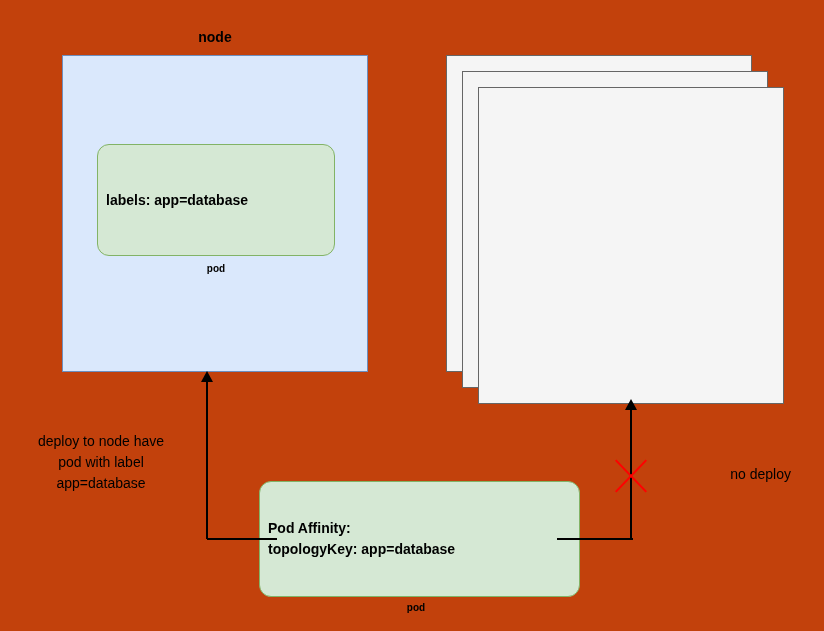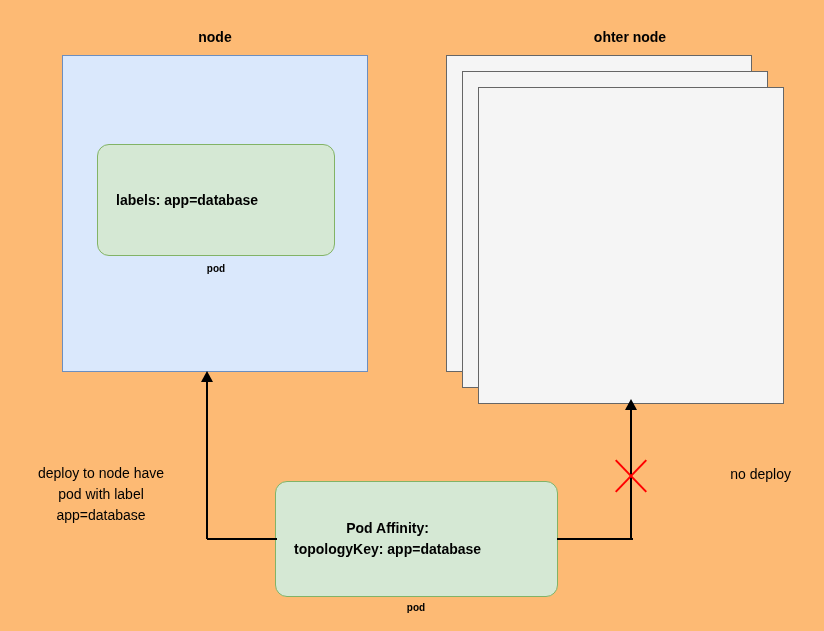--- a/index.html
+++ b/index.html
@@ -9,21 +9,21 @@
     background: #ffffff;
   }
   body {
     font-family: "Liberation Sans", sans-serif;
     -webkit-font-smoothing: antialiased;
   }
   #canvas {
     position: relative;
     width: 824px;
     height: 631px;
-    background: #fdba74;
+    background: #c2410c;
     overflow: hidden;
   }
 
   
   .abs { position: absolute; box-sizing: border-box; }
 
   
   .diagram-title {
     font-size: 14px;
     font-weight: bold;
@@ -52,22 +52,21 @@
     border-radius: 12px;
     display: flex;
     align-items: center;
   }
   .pod-inner-text {
     font-size: 14px;
     font-weight: bold;
     color: #000000;
     line-height: 21px;
     white-space: pre;
-    padding-left: 18px;
-    text-align: center;
+    padding-left: 8px;
   }
   .pod-caption {
     font-size: 10px;
     font-weight: bold;
     color: #000000;
     text-align: center;
     line-height: 16px;
     white-space: nowrap;
   }
 
@@ -83,21 +82,21 @@
     border-bottom: 11px solid #000000;
   }
 
   
   .edge-label {
     font-size: 14px;
     color: #000000;
     line-height: 21px;
     white-space: pre-line;
   }
-  .edge-label.centered { text-align: center; margin-top: 32px; }
+  .edge-label.centered { text-align: center; }
 
   
   .cross { position: absolute; }
   .cross span {
     position: absolute;
     left: 0; top: 50%;
     width: 100%;
     height: 2px;
     background: #ff0000;
     transform-origin: center center;
@@ -113,27 +112,26 @@
   <div class="abs diagram-title" style="left:125px; top:29px; width:180px;">node</div>
 
   <div class="abs node-box" style="left:62px; top:55px; width:306px; height:317px;"></div>
 
   <div class="abs pod-box" style="left:97px; top:144px; width:238px; height:112px;">
     <div class="pod-inner-text">labels: app=database</div>
   </div>
 
   <div class="abs pod-caption" style="left:116px; top:261px; width:200px;">pod</div>
 
-  <div class="abs diagram-title" style="left:540px; top:29px; width:180px;">ohter node</div>
 
   <div class="abs sheet" style="left:446px; top:55px; width:306px; height:317px;"></div>
   <div class="abs sheet" style="left:462px; top:71px; width:306px; height:317px;"></div>
   <div class="abs sheet" style="left:478px; top:87px; width:306px; height:317px;"></div>
 
-  <div class="abs pod-box" style="left:275px; top:481px; width:283px; height:116px;">
+  <div class="abs pod-box" style="left:259px; top:481px; width:321px; height:116px;">
     <div class="pod-inner-text"><span>Pod Affinity:</span><br><span>topologyKey: app=database</span><br></div>
   </div>
 
   <div class="abs pod-caption" style="left:316px; top:600px; width:200px;">pod</div>
 
   <div class="abs edge-line hline" style="left:207px; top:538px; width:70px;"></div>
 
   <div class="abs edge-line vline" style="left:206px; top:381px; height:158px;"></div>
 
   <div class="abs arrowhead-up" style="left:201px; top:371px;"></div>

